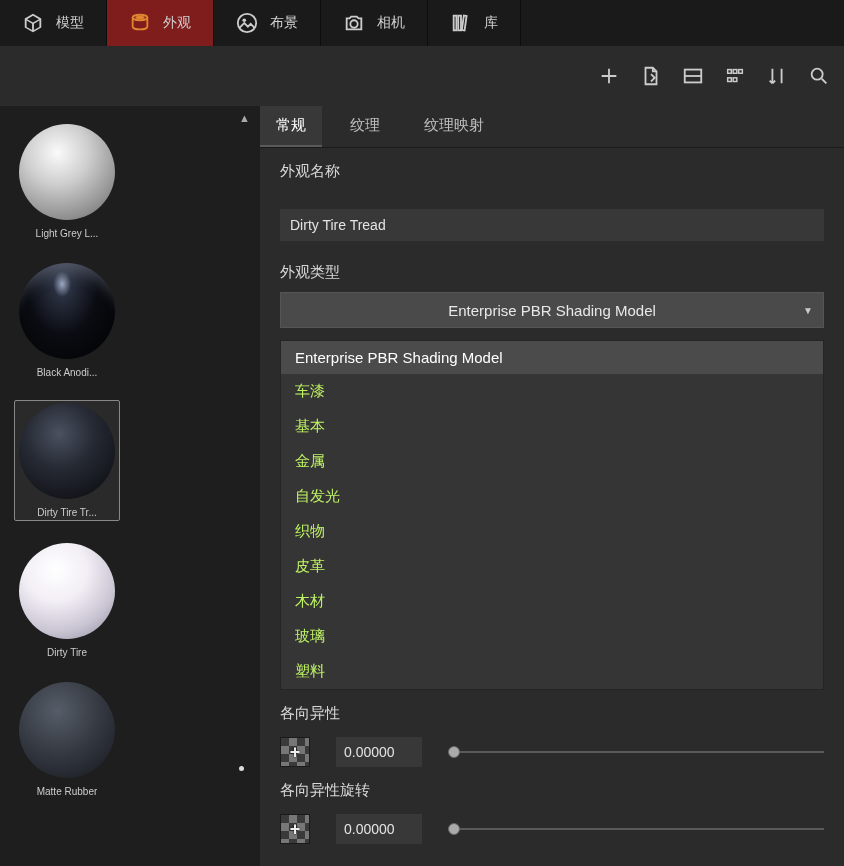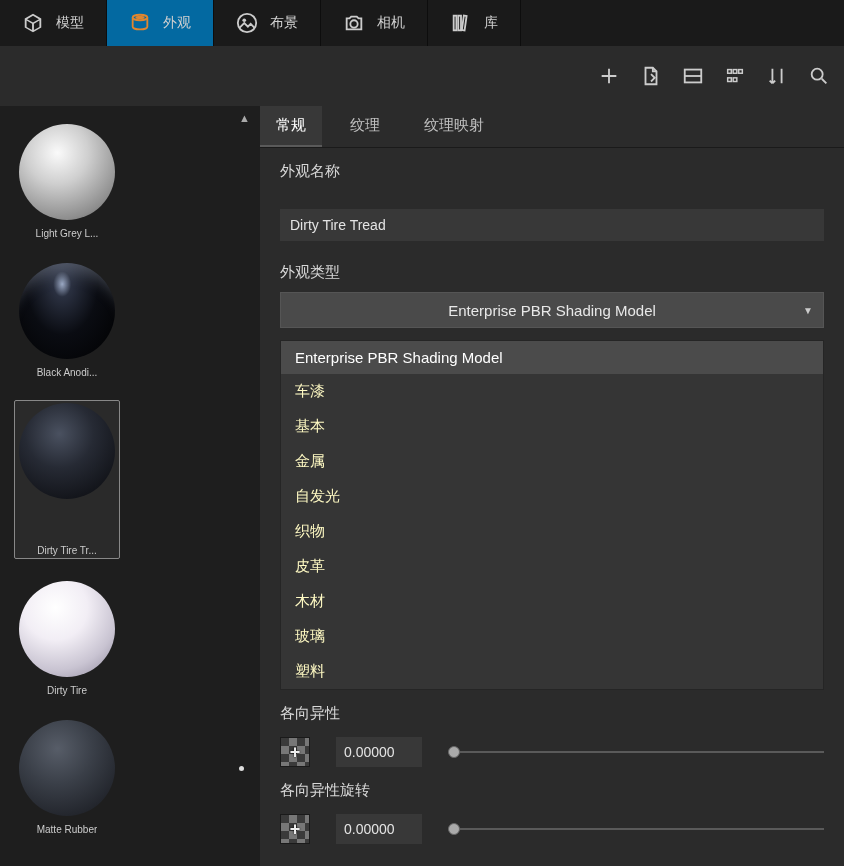--- a/index.html
+++ b/index.html
@@ -19,21 +19,21 @@
     .top-tab {
       display: flex;
       align-items: center;
       gap: 12px;
       padding: 16px 22px;
       height: 46px;
       cursor: pointer;
       color: #d0d0d0;
       border-right: 1px solid #0d0d0d;
     }
-    .top-tab.active { background: #0369a1; }
+    .top-tab.active { background: #7f1d1d; }
     .top-tab svg { width: 22px; height: 22px; }
 
     .toolbar {
       display: flex;
       justify-content: flex-end;
       align-items: center;
       gap: 20px;
       height: 60px;
       padding: 0 14px;
       background: #2b2b2b;
@@ -62,21 +62,20 @@
     .mat-item {
       display: flex; flex-direction: column; align-items: center;
       width: 106px;
       cursor: pointer;
       padding: 2px;
     }
     .mat-item.selected {
       border: 1px solid #888;
       border-radius: 2px;
       background: #2a2a2a;
-      gap: 38px;
     }
     .mat-thumb {
       width: 96px; height: 96px;
       border-radius: 50%;
       margin-bottom: 8px;
     }
     .mat-label {
       font-size: 10px;
       color: #ccc;
       max-width: 104px;
@@ -156,21 +155,21 @@
       color: #ccc;
     }
     .dropdown-list {
       margin: 4px 20px 0 20px;
       background: #353535;
       border: 1px solid #252525;
     }
     .dropdown-item {
       padding: 8px 14px;
       font-size: 15px;
-      color: #fef9c3;
+      color: #bef264;
       cursor: pointer;
     }
     .dropdown-item.highlight {
       background: #4b4b4b;
       color: #fff;
     }
     .prop-row {
       display: flex;
       gap: 26px;
       padding: 0 20px;

